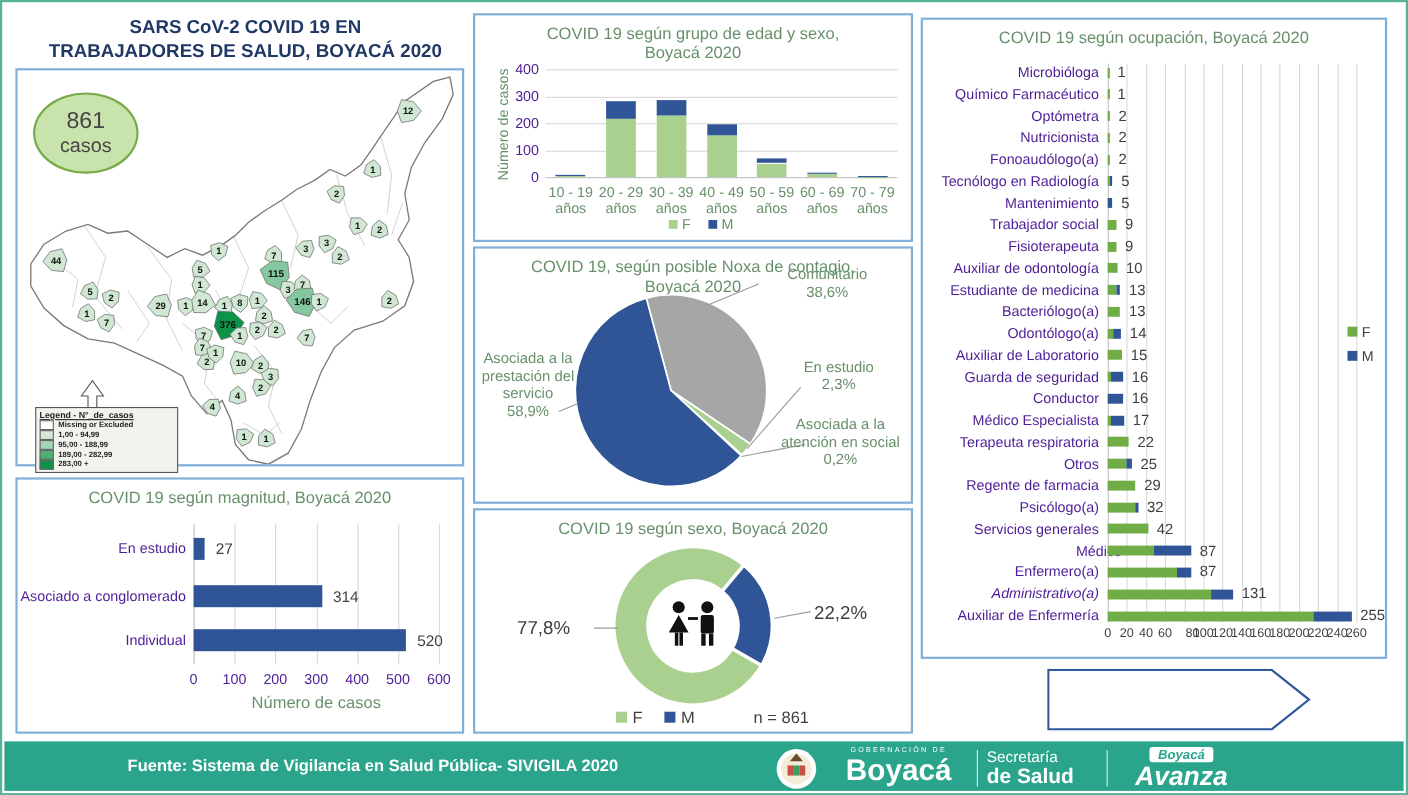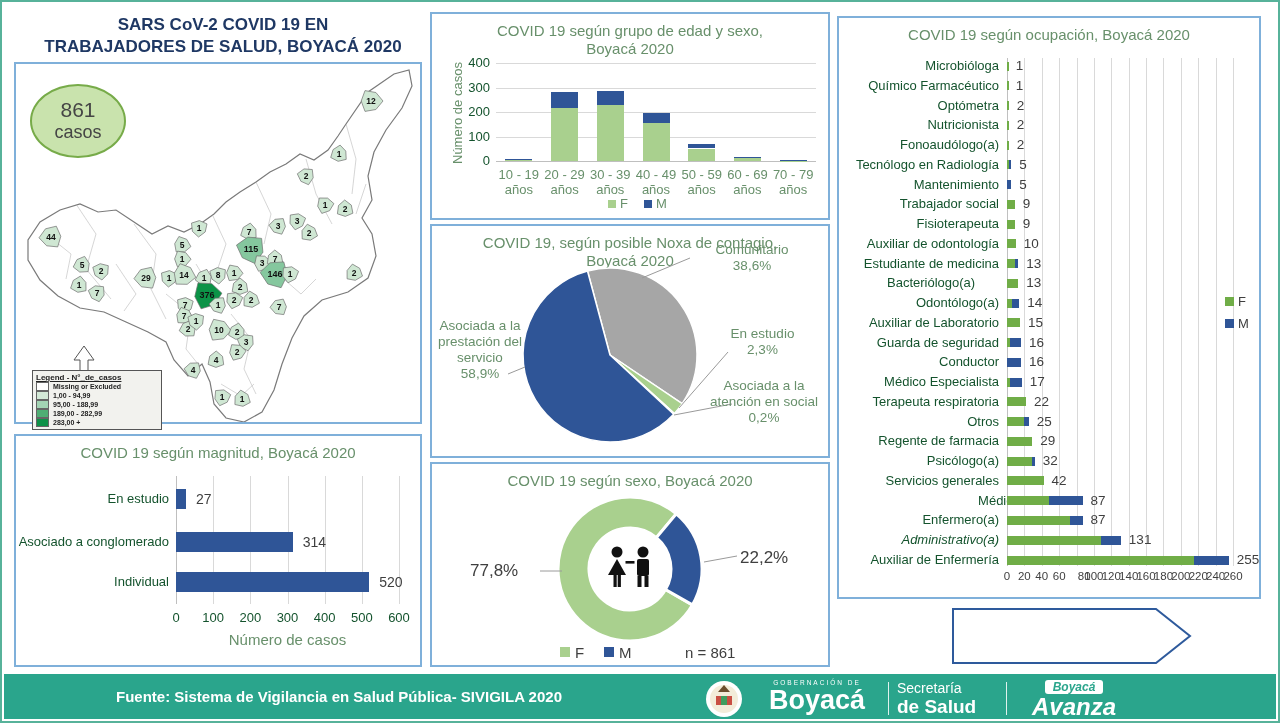--- a/index.html
+++ b/index.html
@@ -5,21 +5,21 @@
   html,body{margin:0;padding:0;background:#fff;}
   .page{position:relative;width:1280px;height:723px;background:#fff;
         border:2px solid #57b29a;box-sizing:border-box;overflow:hidden;
         font-family:"Liberation Sans", sans-serif;}
   .panel{position:absolute;background:#fff;border:2px solid #7fb0da;box-sizing:border-box;}
   .main-title{position:absolute;left:26px;top:12px;width:390px;text-align:center;
         font-weight:bold;font-size:17px;line-height:22px;color:#1f3864;}
   .chart-title{position:absolute;top:8px;left:0;right:0;margin:0 auto;text-align:center;
         color:#68906b;font-size:15px;line-height:18px;}
   .grid-h,.grid-v{position:absolute;background:#d9d9d9;}
-  .tick{position:absolute;color:#14532d;font-size:13px;}
+  .tick{position:absolute;color:#4c1d95;font-size:13px;}
   .dlabel{position:absolute;color:#3f3f3f;font-size:13.5px;}
   .bar{position:absolute;}
   .catlabel{position:absolute;text-align:center;color:#68906b;font-size:13px;line-height:15px;}
   .legend-sq{position:absolute;width:9px;height:9px;}
   .leg-txt{position:absolute;font-size:13px;color:#444;}
   .pie-label{position:absolute;text-align:center;color:#68906b;font-size:13.5px;line-height:16px;}
   .pct-big{position:absolute;color:#3f3f3f;font-size:17px;}
   
   .total-badge{position:absolute;left:14px;top:20px;width:92px;height:70px;border-radius:50%;
         background:#c9e3ad;border:2px solid #77ab49;text-align:center;color:#454545;}
@@ -428,21 +428,21 @@
         <div class="tick" style="left: 0px; top: 198.08px; width: 160px; text-align: right; white-space: nowrap;">Fisioterapeuta</div>
         <div class="bar" style="left: 168px; top: 201.58px; width: 7.82308px; height: 9px; background: rgb(112, 173, 71);"></div>
         <div class="dlabel" style="left: 183.823px; top: 198.08px;">9</div>
         <div class="tick" style="left: 0px; top: 217.84px; width: 160px; text-align: right; white-space: nowrap;">Auxiliar de odontología</div>
         <div class="bar" style="left: 168px; top: 221.34px; width: 8.69231px; height: 9px; background: rgb(112, 173, 71);"></div>
         <div class="dlabel" style="left: 184.692px; top: 217.84px;">10</div>
         <div class="tick" style="left: 0px; top: 237.6px; width: 160px; text-align: right; white-space: nowrap;">Estudiante de medicina</div>
         <div class="bar" style="left: 168px; top: 241.1px; width: 7.82308px; height: 9px; background: rgb(112, 173, 71);"></div>
         <div class="bar" style="left: 175.823px; top: 241.1px; width: 3.47692px; height: 9px; background: rgb(47, 85, 151);"></div>
         <div class="dlabel" style="left: 187.3px; top: 237.6px;">13</div>
-        <div class="tick" style="left: 0px; top: 257.36px; width: 160px; text-align: left; white-space: nowrap; padding-left: 48px;">Bacteriólogo(a)</div>
+        <div class="tick" style="left: 0px; top: 257.36px; width: 160px; text-align: right; white-space: nowrap;">Bacteriólogo(a)</div>
         <div class="bar" style="left: 168px; top: 260.86px; width: 11.3px; height: 9px; background: rgb(112, 173, 71);"></div>
         <div class="dlabel" style="left: 187.3px; top: 257.36px;">13</div>
         <div class="tick" style="left: 0px; top: 277.12px; width: 160px; text-align: right; white-space: nowrap;">Odontólogo(a)</div>
         <div class="bar" style="left: 168px; top: 280.62px; width: 5.21538px; height: 9px; background: rgb(112, 173, 71);"></div>
         <div class="bar" style="left: 173.215px; top: 280.62px; width: 6.95385px; height: 9px; background: rgb(47, 85, 151);"></div>
         <div class="dlabel" style="left: 188.169px; top: 277.12px;">14</div>
         <div class="tick" style="left: 0px; top: 296.88px; width: 160px; text-align: right; white-space: nowrap;">Auxiliar de Laboratorio</div>
         <div class="bar" style="left: 168px; top: 300.38px; width: 13.0385px; height: 9px; background: rgb(112, 173, 71);"></div>
         <div class="dlabel" style="left: 189.038px; top: 296.88px;">15</div>
         <div class="tick" style="left: 0px; top: 316.64px; width: 160px; text-align: right; white-space: nowrap;">Guarda de seguridad</div>

